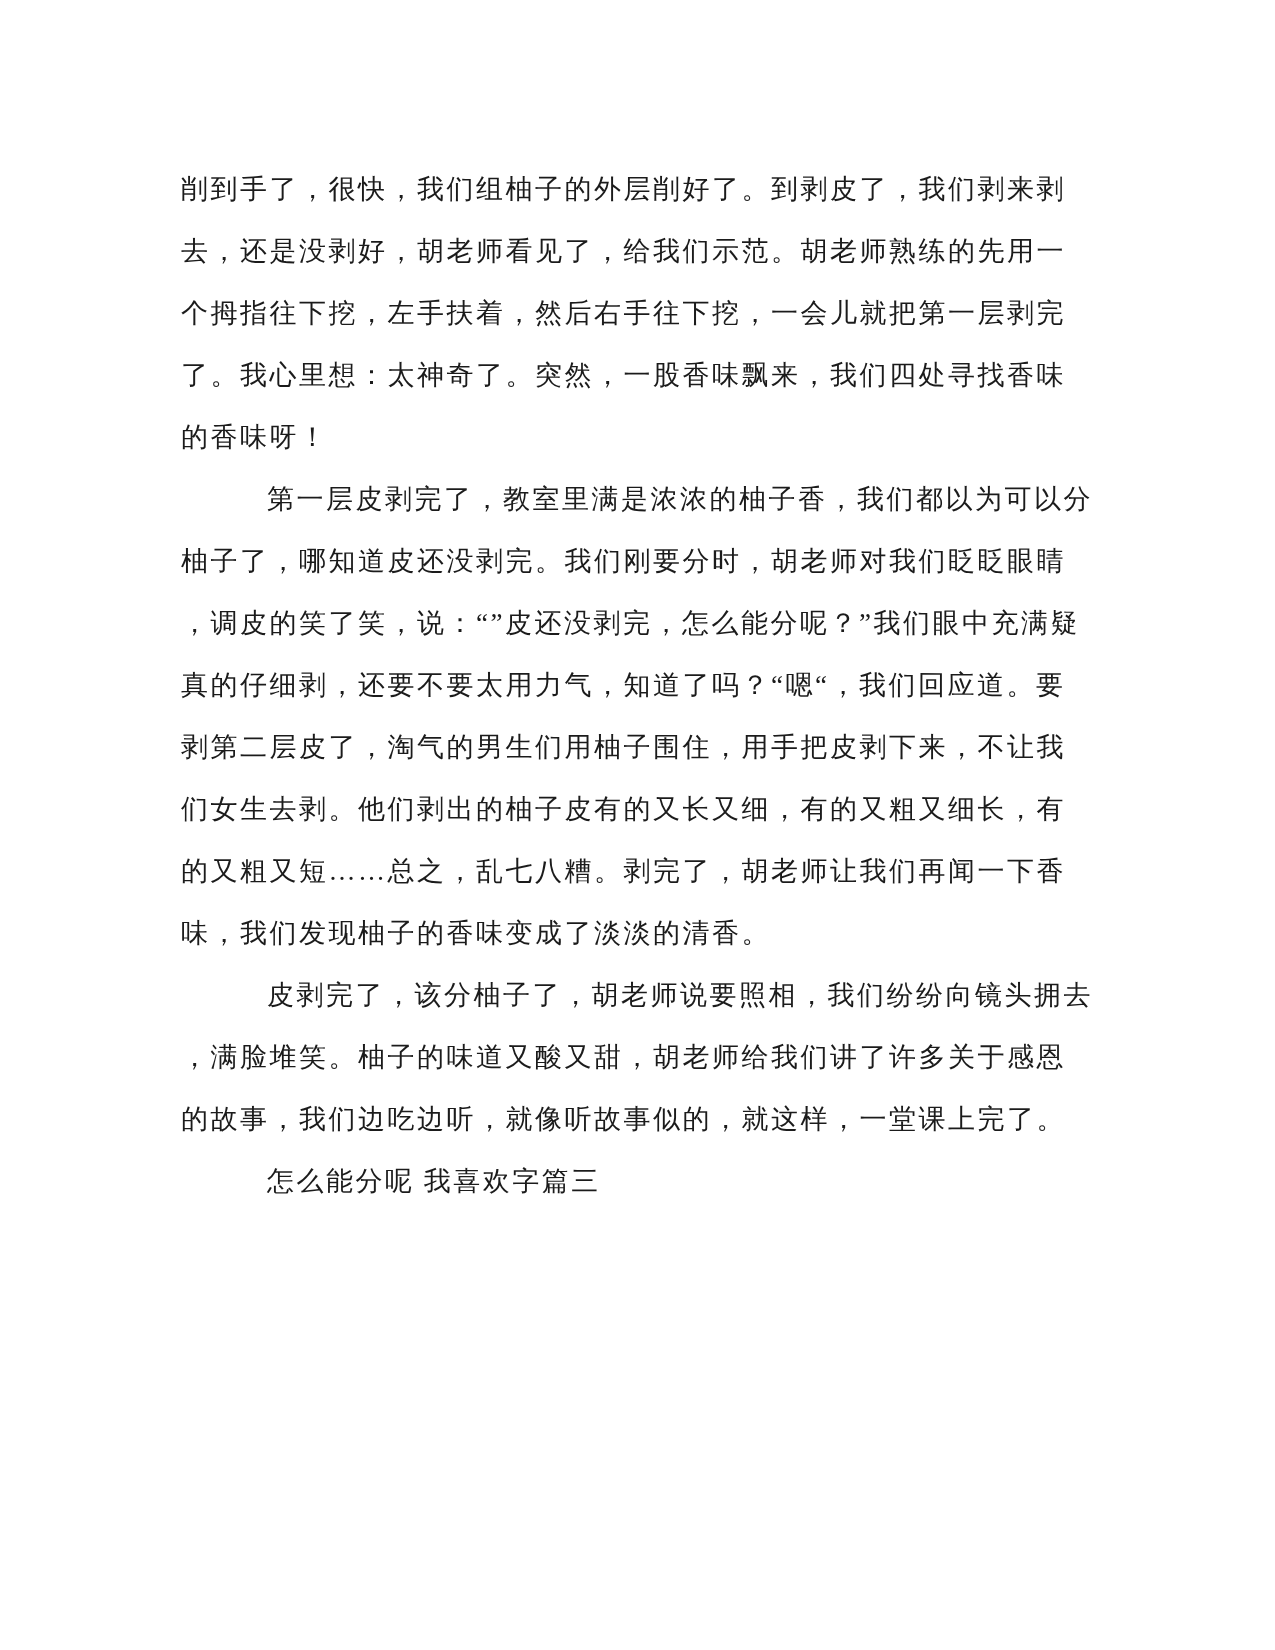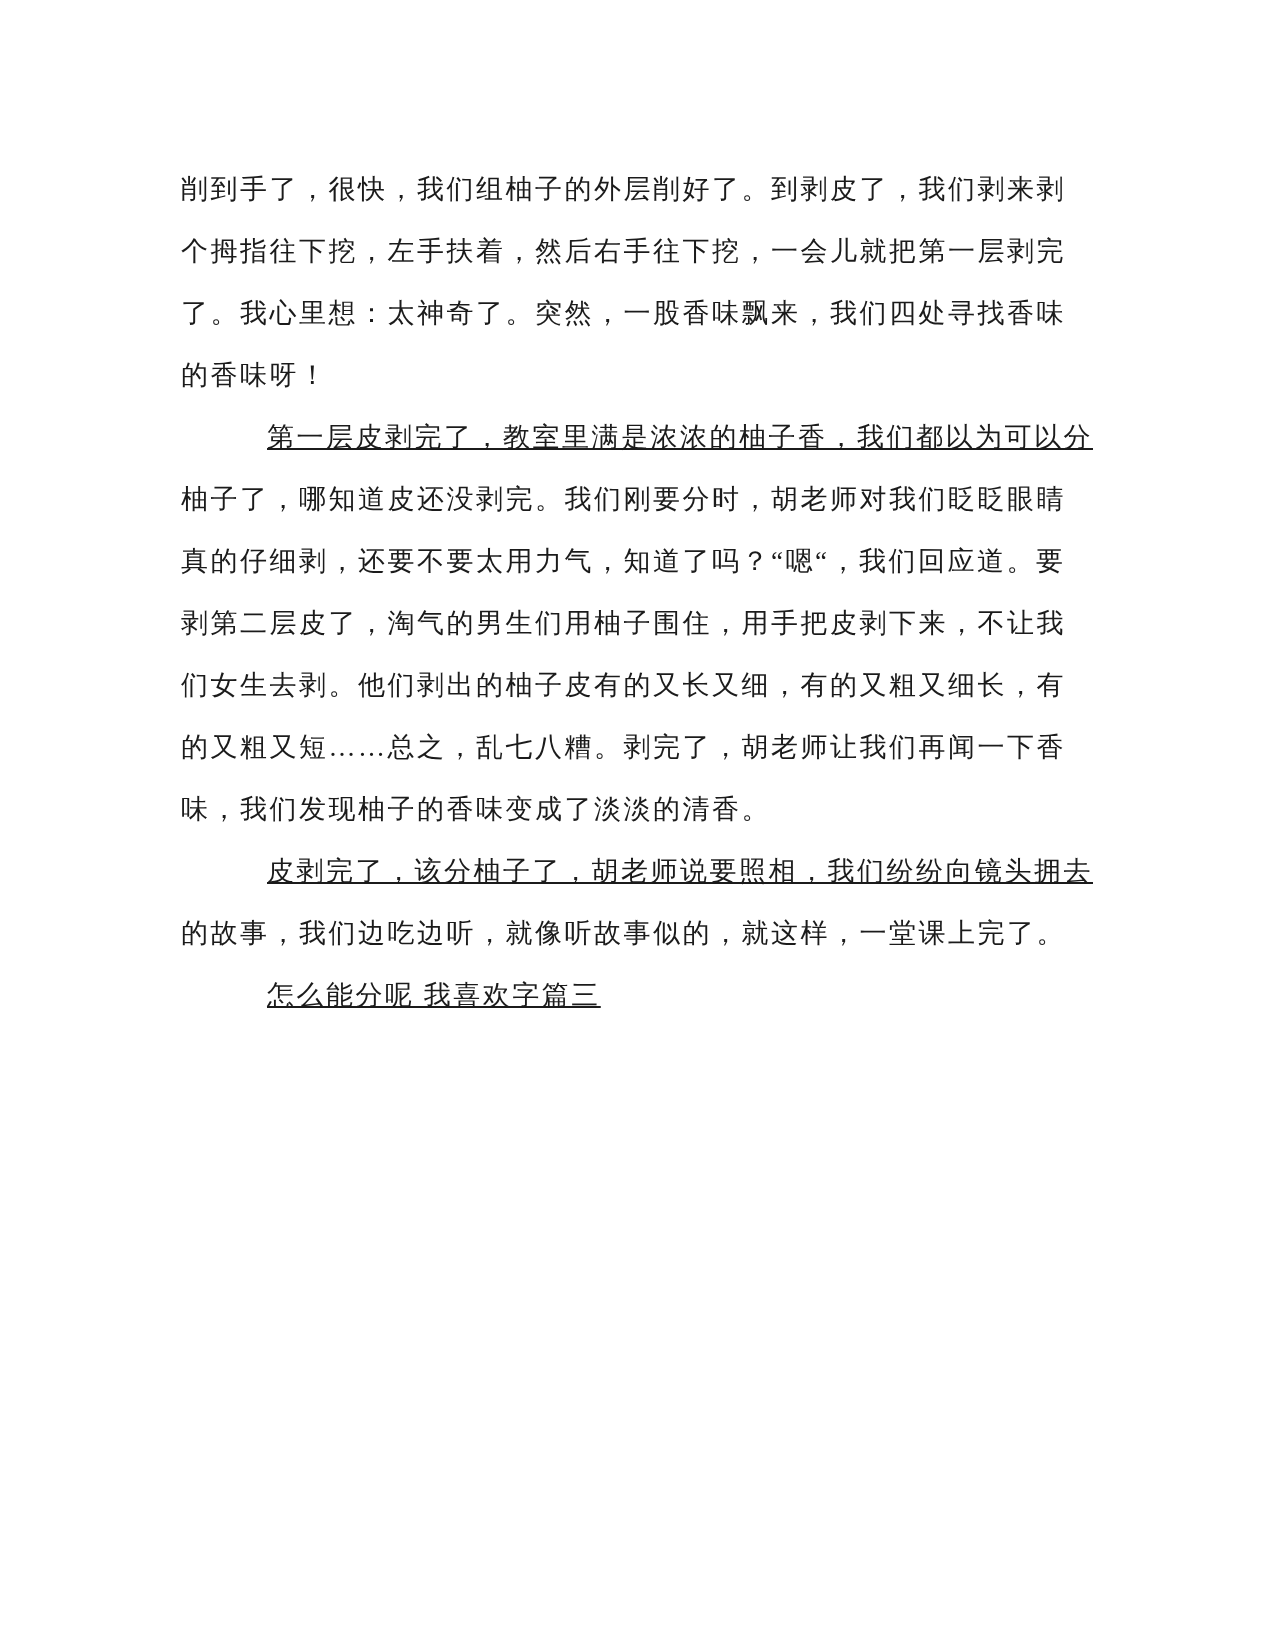--- a/index.html
+++ b/index.html
@@ -26,36 +26,38 @@
     font-weight: normal;
     line-height: 62px;
     letter-spacing: 2.5px;
   }
   .line {
     height: 62px;
     white-space: nowrap;
   }
   .line.indent {
     padding-left: 86px;
-    text-decoration: underline;
   }
 </style>
 </head>
 <body>
 
 <div class="page">
   <div class="text-block">
     <div class="line">削到手了，很快，我们组柚子的外层削好了。到剥皮了，我们剥来剥</div>
+    <div class="line">去，还是没剥好，胡老师看见了，给我们示范。胡老师熟练的先用一</div>
     <div class="line">个拇指往下挖，左手扶着，然后右手往下挖，一会儿就把第一层剥完</div>
     <div class="line">了。我心里想：太神奇了。突然，一股香味飘来，我们四处寻找香味</div>
     <div class="line">的香味呀！</div>
     <div class="line indent">第一层皮剥完了，教室里满是浓浓的柚子香，我们都以为可以分</div>
     <div class="line">柚子了，哪知道皮还没剥完。我们刚要分时，胡老师对我们眨眨眼睛</div>
+    <div class="line">，调皮的笑了笑，说：“”皮还没剥完，怎么能分呢？”我们眼中充满疑</div>
     <div class="line">真的仔细剥，还要不要太用力气，知道了吗？“嗯“，我们回应道。要</div>
     <div class="line">剥第二层皮了，淘气的男生们用柚子围住，用手把皮剥下来，不让我</div>
     <div class="line">们女生去剥。他们剥出的柚子皮有的又长又细，有的又粗又细长，有</div>
     <div class="line">的又粗又短……总之，乱七八糟。剥完了，胡老师让我们再闻一下香</div>
     <div class="line">味，我们发现柚子的香味变成了淡淡的清香。</div>
     <div class="line indent">皮剥完了，该分柚子了，胡老师说要照相，我们纷纷向镜头拥去</div>
+    <div class="line">，满脸堆笑。柚子的味道又酸又甜，胡老师给我们讲了许多关于感恩</div>
     <div class="line">的故事，我们边吃边听，就像听故事似的，就这样，一堂课上完了。</div>
     <div class="line indent">怎么能分呢 我喜欢字篇三</div>
   </div>
 </div>
 
 </body></html>

